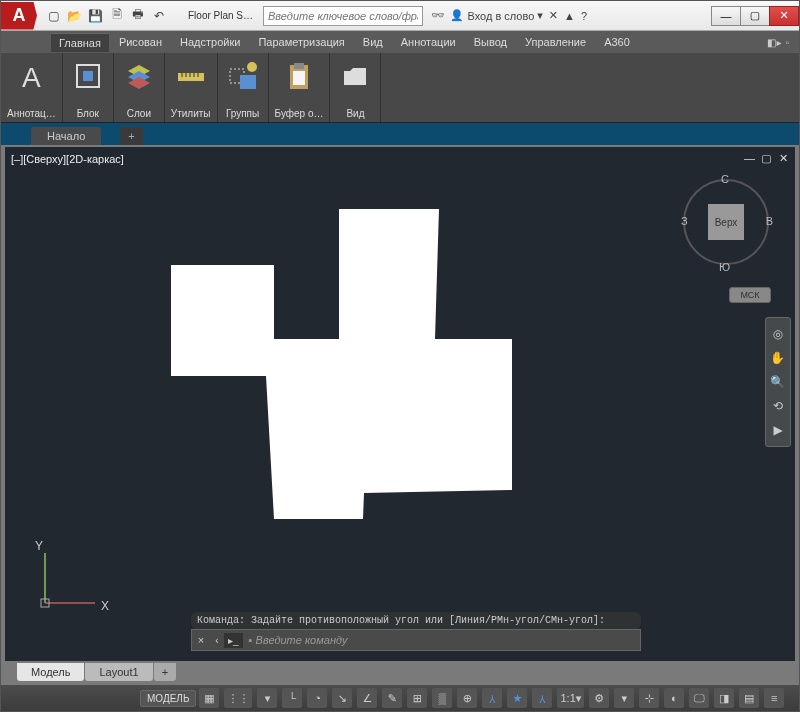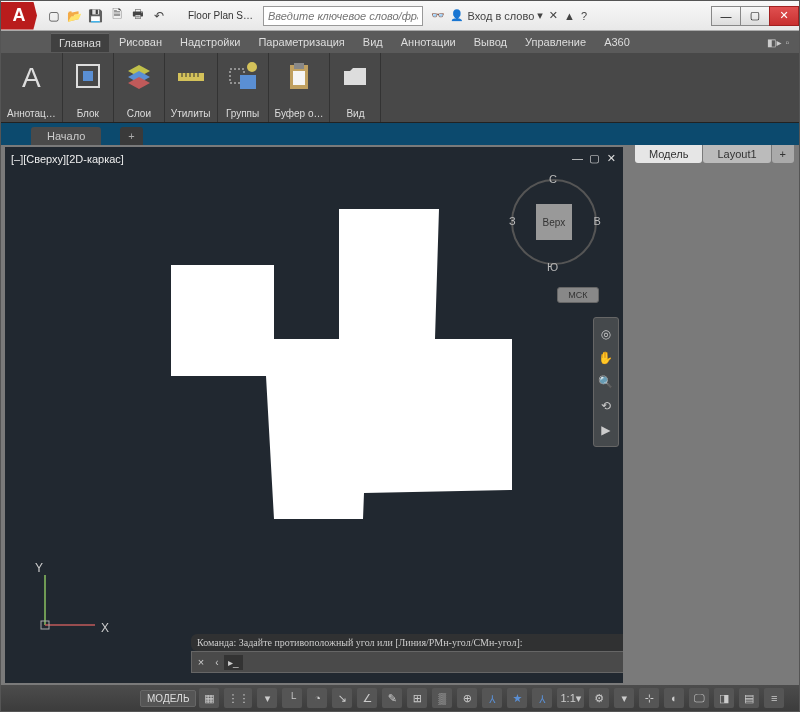--- a/index.html
+++ b/index.html
@@ -30,21 +30,21 @@
 .panel .picon { height: 40px; display:flex; align-items:center; justify-content:center; }
 .panel .ptxt { font-size: 10px; color: #ddd; height: 18px; display:flex;align-items:center; }
 .picon svg { display:block; }
 
 .doctabs { height: 22px; background: #0c4a6e; display:flex; align-items:flex-end; padding-left: 30px; gap: 17px; }
 .doctab { font-size: 11px; color: #ccc; padding: 3px 16px; background: #4a4a4a; border-radius: 3px 3px 0 0; margin-right: 2px; cursor:pointer;}
 .doctab.active { background: #6a6a6a; color:#fff;}
 .doctab .x { margin-left: 8px; color:#aaa; font-size:10px;}
 .doctab.add { padding: 3px 8px; background: #3a3a3a; color:#aaa;}
 
-.viewport-wrap { flex:1; background: #7a7a7a; padding: 0 4px 0 4px; display:flex; position:relative;}
+.viewport-wrap { flex:1; background: #7a7a7a; padding: 0 4px 0 4px; display:flex; flex-direction:column; position:relative;}
 .viewport { flex:1; background: #212830; position: relative; overflow:hidden; margin: 2px 0;}
 .vplabel { position:absolute; top:6px; left:6px; font-size: 11px; color: #eee; }
 .vpctrl { position:absolute; top:6px; right:6px; display:flex; gap:6px;}
 .vpctrl span { width:11px;height:11px; display:inline-block; font-size: 11px; color:#ddd; text-align:center; line-height:11px;}
 
 .drawing { position:absolute; width: 372px; height: 310px; left: 166px; top: 62px; }
 .drawing svg{ width:100%; height:100%; }
 
 .viewcube { position:absolute; top:30px; right:24px; width: 90px; height: 90px; }
 .viewcube .ring { position:absolute; width:86px; height:86px; border:2px solid #555; border-radius:50%; top:2px; left:2px;}
@@ -52,21 +52,21 @@
 .viewcube .lbl { position:absolute; font-size:11px; color:#bbb; }
 .wcs-btn { position:absolute; top: 140px; right: 24px; width:42px; height:16px; background:#888; border-radius:3px; border:1px solid #666; font-size:9px; color:#333; text-align:center; line-height:14px;}
 
 .navbar { position:absolute; top:170px; right:4px; width:26px; background: rgba(100,100,100,0.55); border:1px solid #666; border-radius:3px; padding:4px 0;}
 .navbar .nitem { width:100%; height:24px; display:flex;align-items:center;justify-content:center; font-size:12px; color:#ccc;}
 
 .ucs { position:absolute; bottom: 48px; left: 30px; }
 .ucs svg { display:block;}
 
 .cmdbar { position:absolute; bottom: 10px; left: 186px; width: 450px; }
-.cmdhist { background: rgba(50,50,50,0.85); padding: 2px 6px; font-size: 10px; font-family: Liberation Serif, serif; color: #ccc; line-height:13px;border-radius:6px;}
+.cmdhist { background: rgba(50,50,50,0.85); padding: 2px 6px; font-size: 10px; font-family: Liberation Mono, monospace; color: #ccc; line-height:13px;border-radius:6px;}
 .cmdline { display:flex; height:22px; background: #4a4a4a; border:1px solid #666; align-items:center;}
 .cmdline .cx { width:18px; font-size:11px; text-align:center; color:#ccc;}
 .cmdline .cch { width:14px; font-size:10px; text-align:center; color:#ccc;}
 .cmdline .cprompt { background:#333; padding:2px 4px; font-size:10px; color:#ccc;}
 .cmdline .cinput { flex:1; font-size:11px; padding:0 6px; font-style:italic; color:#999;}
 
 .layout-tabs { height:22px; background: #7a7a7a; display:flex; align-items:flex-start; padding-left: 12px;}
 .lt { font-size:11px; padding: 3px 14px; color:#333; background:#bbb; border-radius:0 0 3px 3px; margin-right:1px;}
 .lt.active{ background:#e6e6e6; }
 .lt.add{ background:#aaa; padding:3px 8px;}
@@ -244,20 +244,21 @@
         <span style="position:absolute;top:-4px;left:0;color:#ccc;font-size:12px">Y</span>
         <span style="position:absolute;bottom:0;right:-4px;color:#ccc;font-size:12px">X</span>
       </div>
 
       <div class="cmdbar">
         <div class="cmdhist">Команда: Задайте противоположный угол или [Линия/РМн-угол/СМн-угол]:</div>
         <div class="cmdline">
           <span class="cx">×</span>
           <span class="cch">‹</span>
           <span class="cprompt">▸_</span>
+          <span class="cinput">▪ <span>Введите команду</span></span>
         </div>
       </div>
     </div>
 
     <div class="layout-tabs">
       <div class="lt active">Модель</div>
       <div class="lt">Layout1</div>
       <div class="lt add">+</div>
     </div>
   </div>

